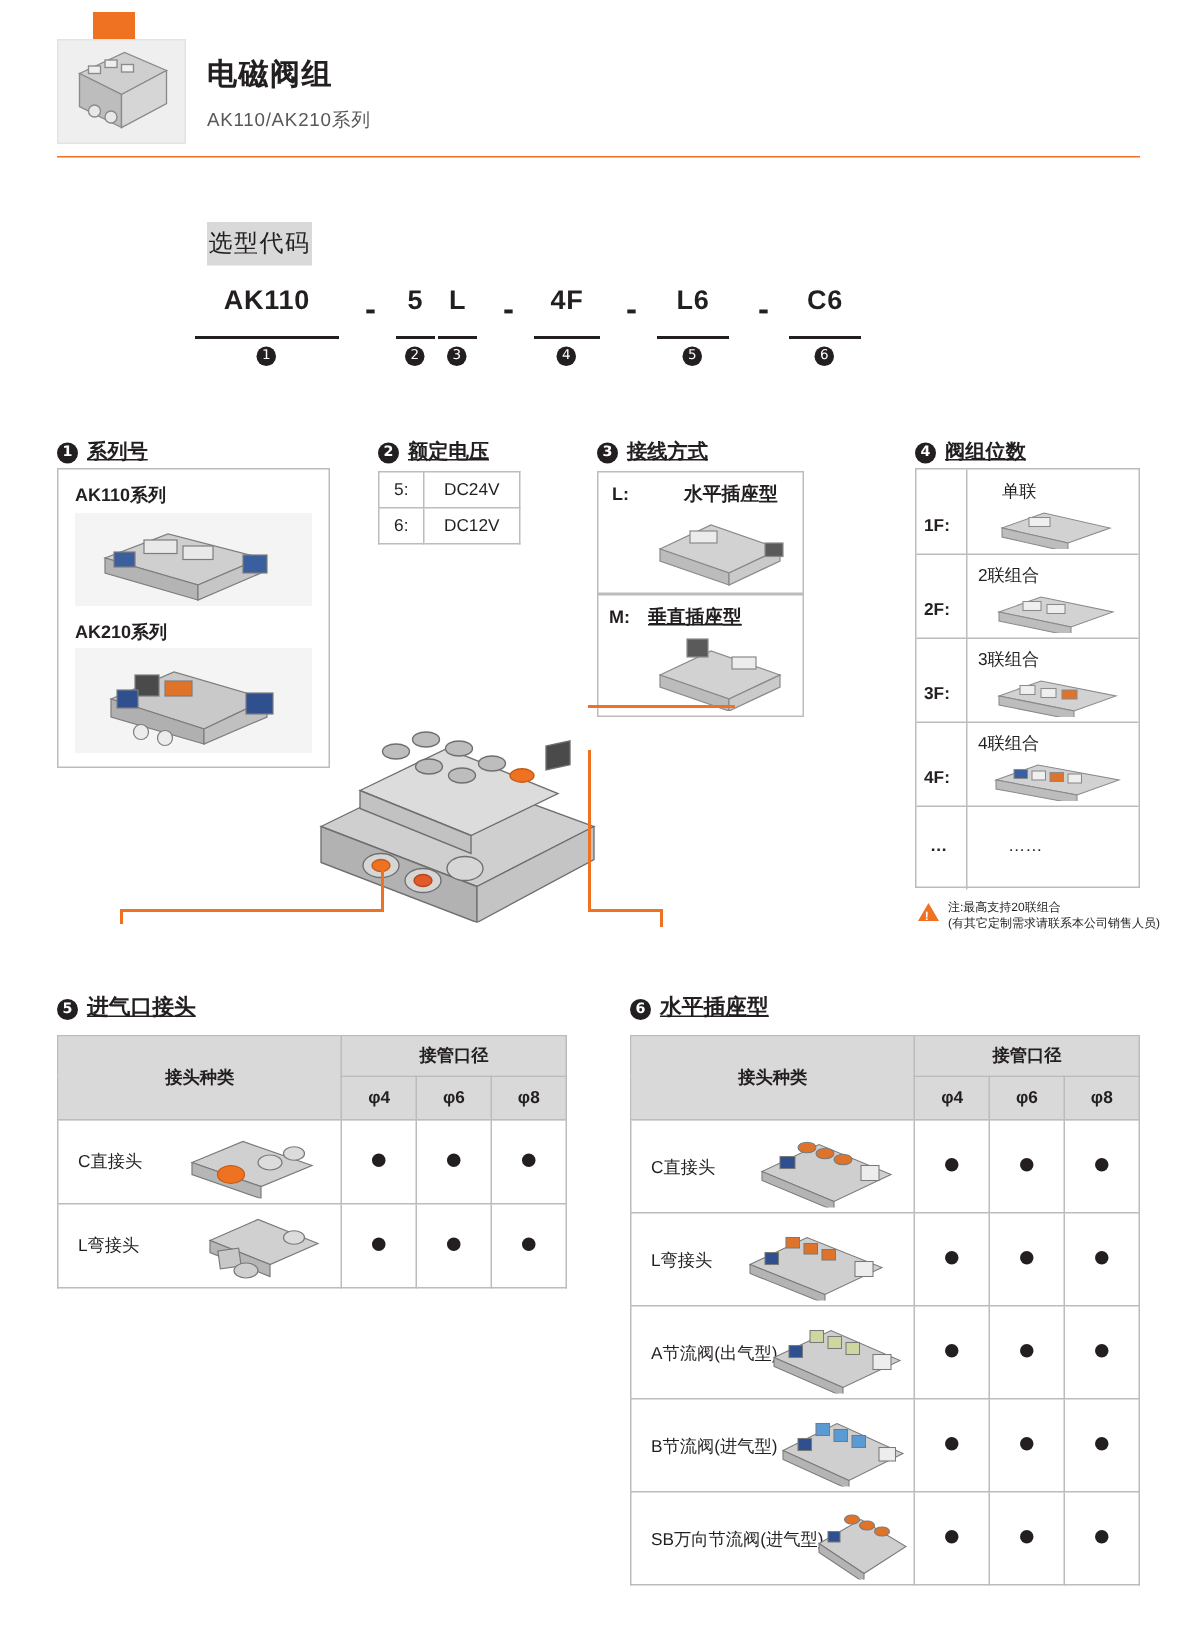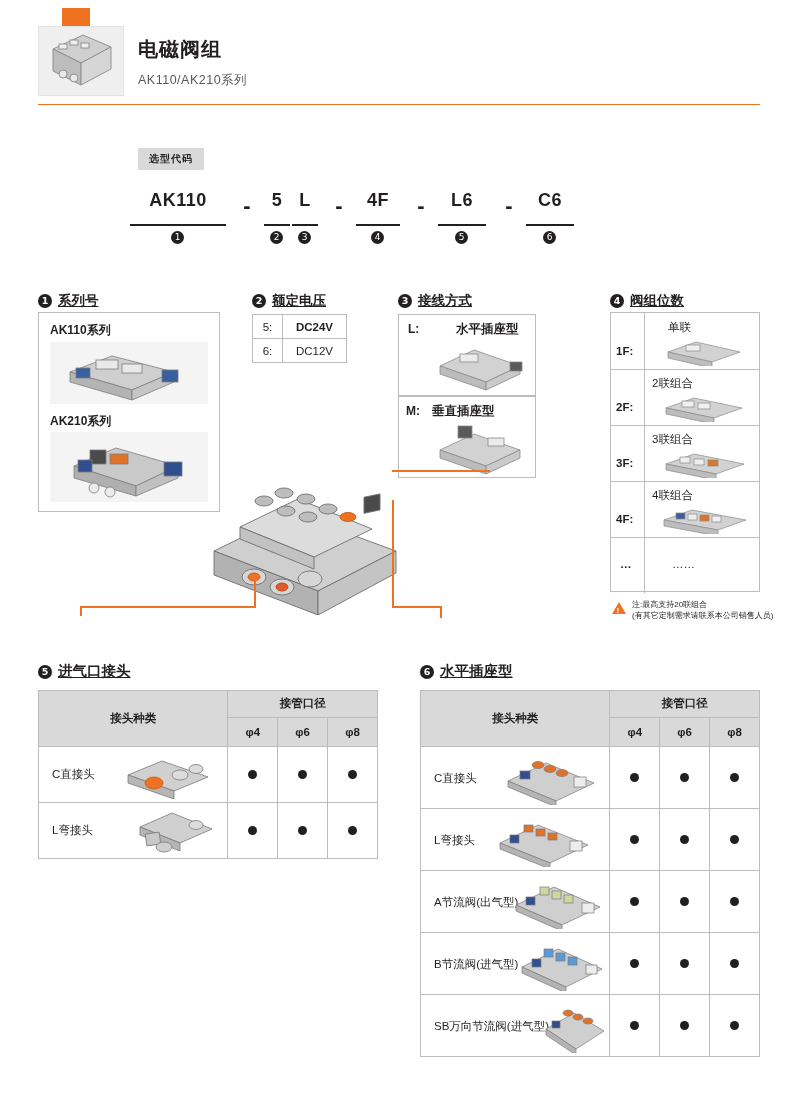--- a/index.html
+++ b/index.html
@@ -23,22 +23,22 @@
   }
   .hdr-texts { position:absolute; left:138px; top:36px; }
   .hdr-title { font-size:20px; font-weight:bold; color:#231f20; letter-spacing:1px; }
   .hdr-sub { font-size:12.5px; color:#58595b; margin-top:9px; letter-spacing:0.5px; }
   .hdr-rule { position:absolute; left:38px; top:104px; width:722px; height:1px; background:#ef7222; }
 
   
   .sec-label {
     position:absolute; left:138px; top:148px;
     background:#d9d9d9; color:#231f20;
-    font-size:10px; font-weight:bold;
-    padding:4px 11px;
+    font-size:16px; font-weight:normal;
+    padding:4px 1px;
     letter-spacing:1px;
   }
 
   
   .code-row { position:absolute; left:0; top:190px; width:800px; height:60px; }
   .code-part { position:absolute; font-weight:bold; color:#231f20; text-align:center; }
   .code-main { font-size:18px; letter-spacing:0.5px; }
   .code-dash { font-size:22px; font-weight:bold; color:#231f20; }
   .code-ul { position:absolute; height:2px; background:#231f20; }
   .num-badge {
@@ -192,21 +192,21 @@
     </svg>
   </div>
 
   <div class="blk-title" style="left:252px; top:292px;">
     <span class="bullet">2</span><span>额定电压</span>
   </div>
   <table class="tbl" style="left:252px; top:314px;">
     <tbody>
         <tr>
       <td style="width:30px; height:24px;">5:</td>
-      <td style="width:64px; height:24px;font-weight:bold;">DC24V</td>
+      <td style="width:64px; height:24px;">DC24V</td>
     </tr>
     <tr>
       <td style="height:24px;">6:</td>
       <td style="height:24px;">DC12V</td>
     </tr>
   </tbody>
     </table>
 
   <div class="blk-title" style="left:398px; top:292px;">
     <span class="bullet">3</span><span>接线方式</span>
@@ -221,21 +221,21 @@
         <polygon points="10,26 10,34 56,50 56,42" fill="#bcbcbc"></polygon>
         <polygon points="56,42 90,26 90,34 56,50" fill="#cacaca"></polygon>
         <rect x="30" y="14" width="18" height="8" fill="#ececec"></rect>
         <rect x="80" y="22" width="12" height="9" fill="#5a5a5a"></rect>
       </g>
     </svg>
   </div>
 
   <div class="frame" style="left:398px; top:396px; width:138px; height:82px;"></div>
   <div class="s3-key" style="left:406px; top:404px;">M:</div>
-  <div class="s3-val" style="left:432px; top:403px;">垂直插座型</div>
+  <div class="s3-val" style="left:432px; top:403px;text-decoration:underline;">垂直插座型</div>
   <div class="svgbox" style="left:430px; top:422px;">
     <svg width="100" height="52" viewBox="0 0 100 52">
       <g stroke="#8a8a8a" stroke-width="0.8">
         <polygon points="10,28 44,12 90,28 56,44" fill="#d2d2d2"></polygon>
         <polygon points="10,28 10,36 56,52 56,44" fill="#bcbcbc"></polygon>
         <polygon points="56,44 90,28 90,36 56,52" fill="#cacaca"></polygon>
         <rect x="28" y="4" width="14" height="12" fill="#5a5a5a"></rect>
         <rect x="58" y="16" width="16" height="8" fill="#ececec"></rect>
       </g>
     </svg>

